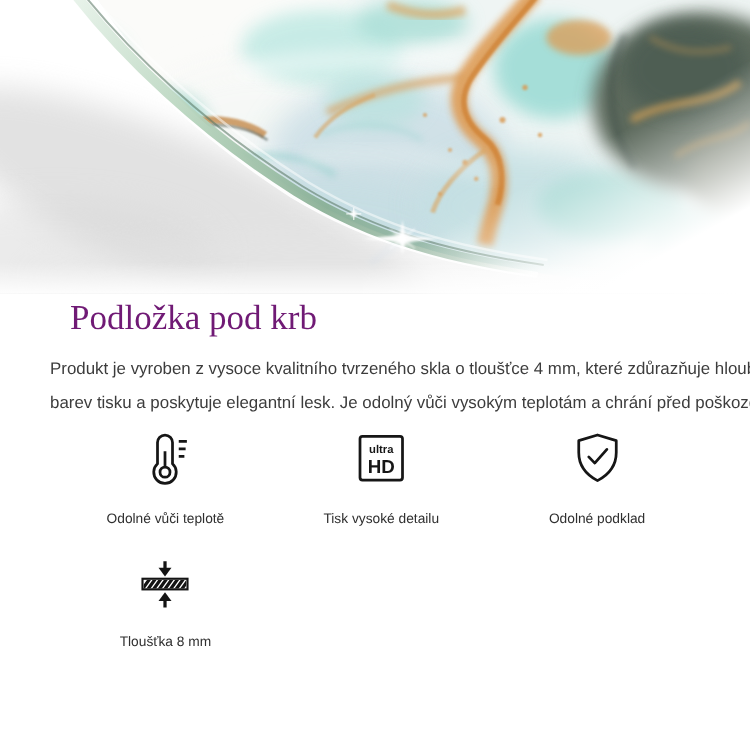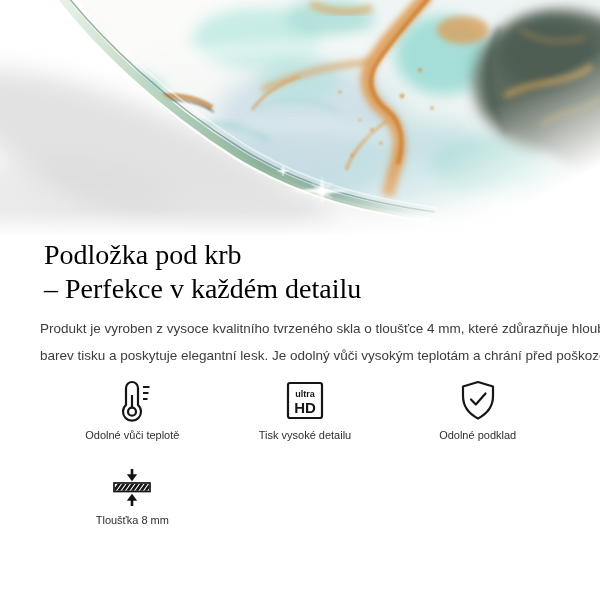--- a/index.html
+++ b/index.html
@@ -6,32 +6,32 @@
   body{
     width:600px;height:600px;background:#ffffff;overflow:hidden;
     font-family:"Liberation Sans", sans-serif;
     -webkit-font-smoothing:antialiased;
   }
   .hero{width:600px;height:235px;display:block;}
   .content{padding:0 30px 0 40px;}
   .title{
     font-family:"Liberation Serif", serif;
     font-weight:400;font-size:28px;line-height:34px;
-    color:#000000;margin:3px 0 0 4px;
+    color:#701a75;margin:3px 0 0 16px;
   }
   .title span{display:block;}
   .desc{margin-top:9px;font-size:13.5px;line-height:27px;color:#3c3c3c;}
   .desc div{white-space:nowrap;}
   .features{
     display:grid;grid-template-columns:1fr 1fr 1fr;
     row-gap:22px;margin-top:10px;padding:0 6px;
   }
   .feature{display:flex;flex-direction:column;align-items:center;}
   .feature .ic{height:44px;display:flex;align-items:center;justify-content:center;}
-  .feature .lbl{margin-top:5px;font-size:11px;line-height:14px;color:#2f2f2f;text-align:center;}
+  .feature .lbl{margin-top:19px;font-size:11px;line-height:14px;color:#2f2f2f;text-align:center;}
   .fi{stroke:#161616;fill:none;stroke-width:2.2;}
 </style>
 </head>
 <body>
 
 <svg class="hero" viewBox="0 0 600 235" preserveAspectRatio="none" aria-hidden="true">
   <defs>
     <clipPath id="disc">
       <path d="M 55,-40 C 98,42 162,106 237,153 C 302,193 382,216 472,223 C 525,227 572,222 640,206 L 640,-40 Z"></path>
     </clipPath>
@@ -148,21 +148,20 @@
   <g transform="translate(283,171)">
     <circle r="2.5" fill="#ffffff" opacity="0.9" filter="url(#f4)"></circle>
     <path d="M -6,0 H 6 M 0,-5 V 5" stroke="#ffffff" stroke-width="1" opacity="0.8"></path>
   </g>
 </svg>
 
 <div class="content">
 
   <h1 class="title">
     <span>Podložka pod krb</span>
-    <span>– Perfekce v každém detailu</span>
   </h1>
 
   <div class="desc">
     <div>Produkt je vyroben z vysoce kvalitního tvrzeného skla o tloušťce 4 mm, které zdůrazňuje hloubku</div>
     <div>barev tisku a poskytuje elegantní lesk. Je odolný vůči vysokým teplotám a chrání před poškozením,</div>
   </div>
 
   <div class="features">
 
     <div class="feature">

